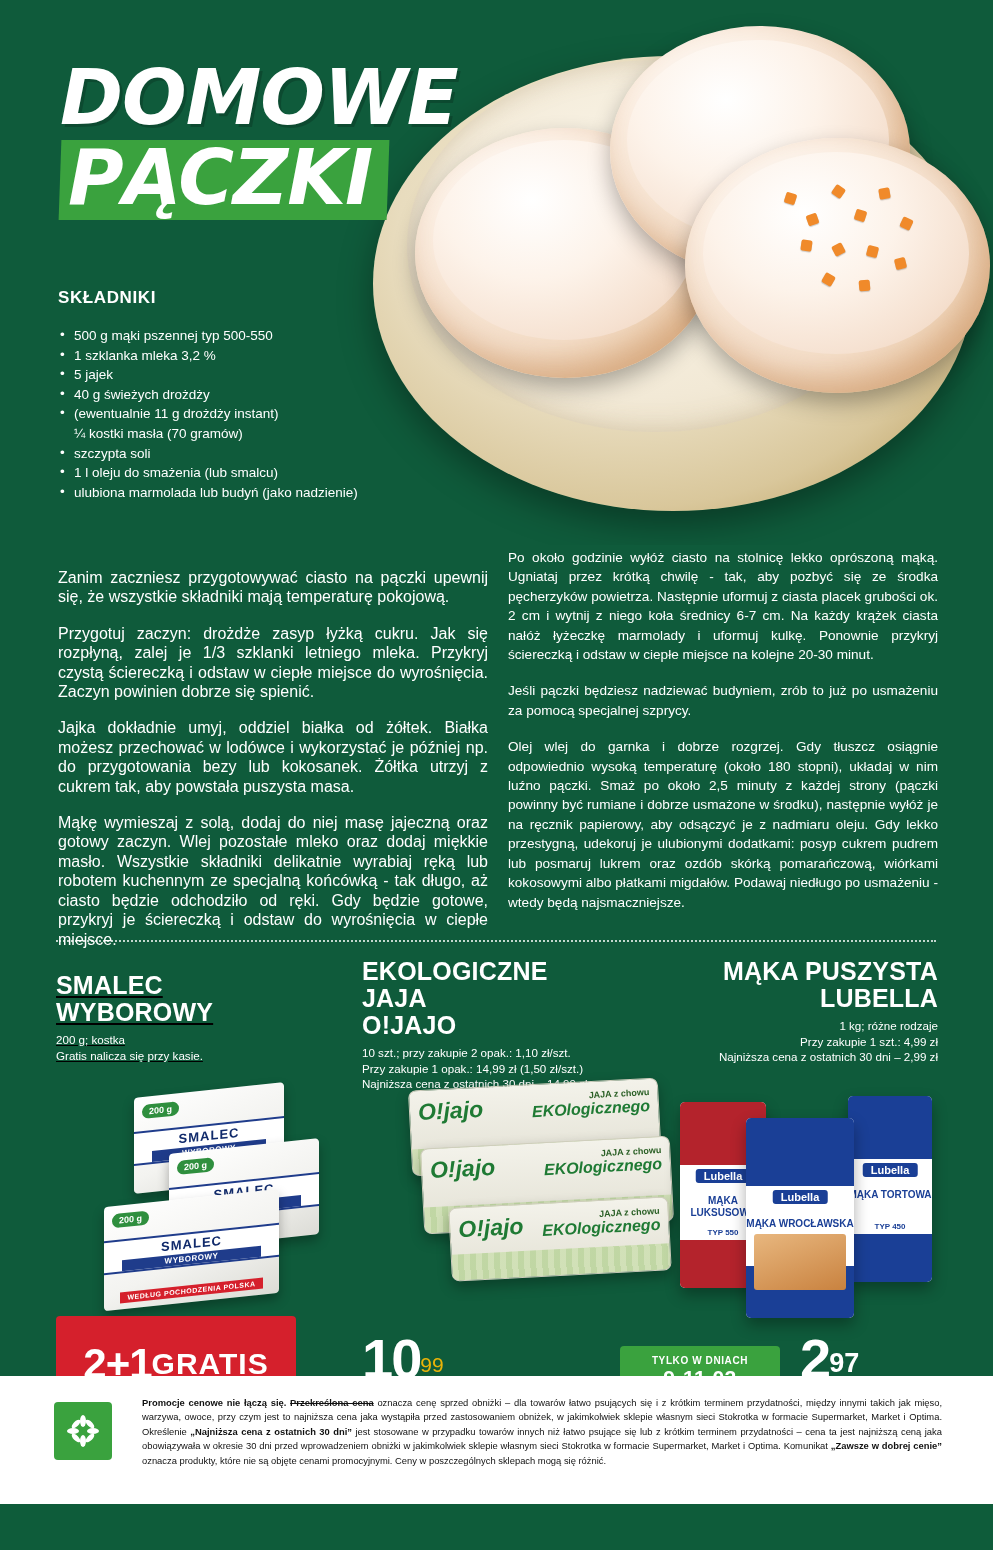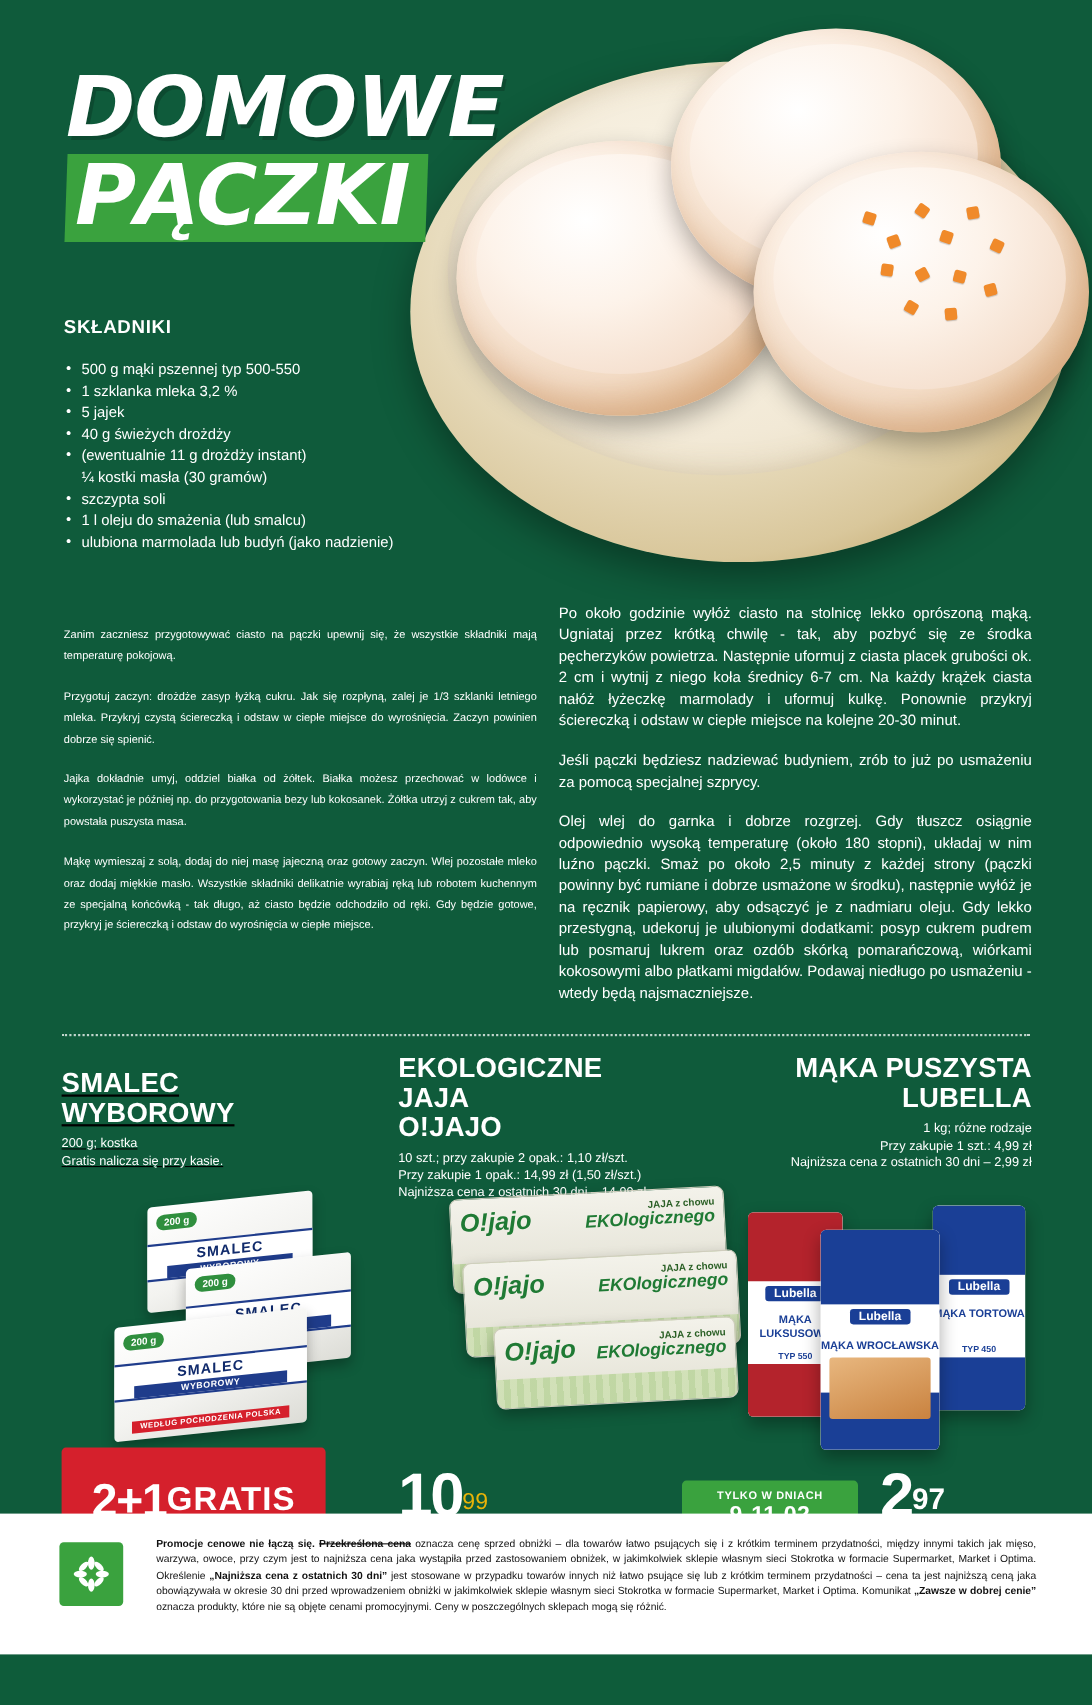--- a/index.html
+++ b/index.html
@@ -96,21 +96,21 @@
     position: absolute; top: 326px; left: 58px; width: 330px;
     color: #ffffff; font-size: 13.5px; line-height: 19.6px;
   }
   .ing-list li { list-style: none; position: relative; padding-left: 16px; }
   .ing-list li::before {
     content: "•"; position: absolute; left: 2px; top: -1px; color: #ffffff;
   }
 
   .col-left {
     position: absolute; top: 568px; left: 58px; width: 430px;
-    color: #ffffff; font-size: 10px; line-height: 19.4px;
+    color: #ffffff; font-size: 16px; line-height: 19.4px;
   }
   .col-right {
     position: absolute; top: 548px; left: 508px; width: 430px;
     color: #ffffff; font-size: 13.6px; line-height: 19.4px;
   }
   .col-left p, .col-right p { margin-bottom: 17px; text-align: justify; }
 
   
   .divider {
     position: absolute; top: 940px; left: 56px; width: 880px;
@@ -317,21 +317,21 @@
     </div>
   </div>
 
   <div class="skladniki-h">SKŁADNIKI</div>
   <ul class="ing-list">
     <li>500 g mąki pszennej typ 500-550</li>
     <li>1 szklanka mleka 3,2 %</li>
     <li>5 jajek</li>
     <li>40 g świeżych drożdży</li>
     <li style="list-style:none;padding-left:16px;">(ewentualnie 11 g drożdży instant)</li>
-    <li>¼ kostki masła (30 gramów)</li>
+    <li>¼ kostki masła (70 gramów)</li>
     <li>szczypta soli</li>
     <li>1 l oleju do smażenia (lub smalcu)</li>
     <li>ulubiona marmolada lub budyń (jako nadzienie)</li>
   </ul>
   <style>
     .ing-list li:nth-child(6)::before { content: ""; }
   </style>
 
   <div class="col-left">
     <p>Zanim zaczniesz przygotowywać ciasto na pączki upewnij się, że wszystkie składniki mają temperaturę pokojową.</p>

